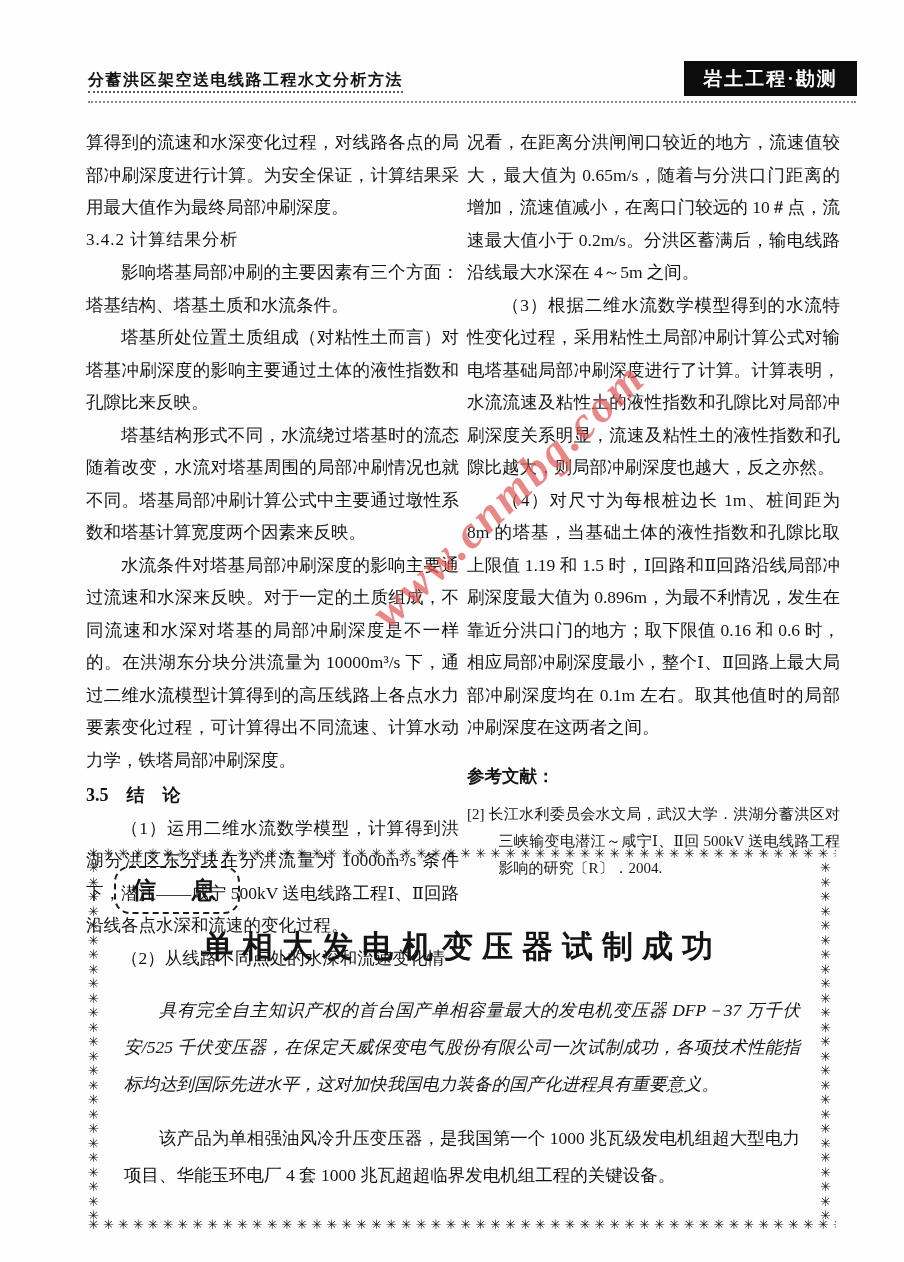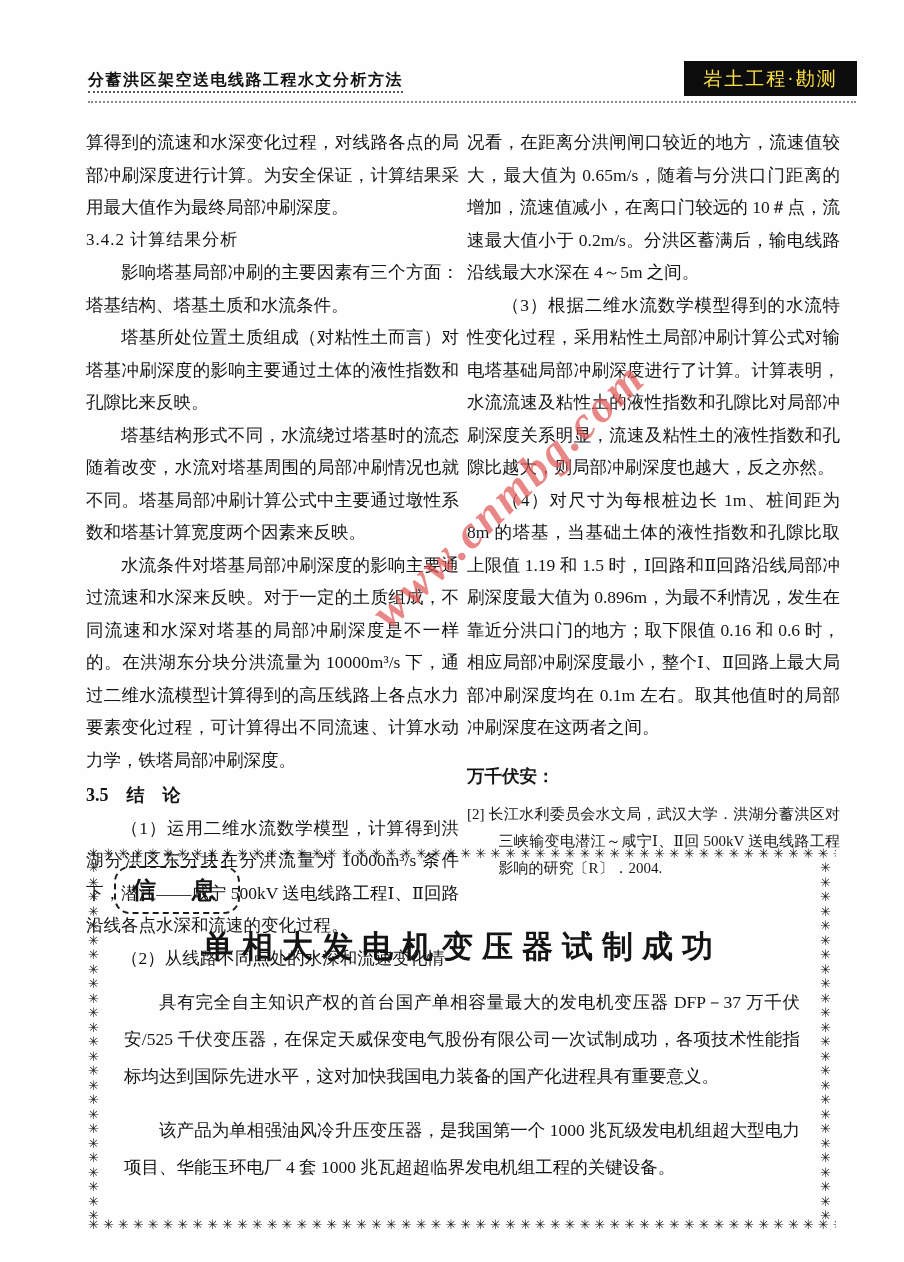--- a/index.html
+++ b/index.html
@@ -19,22 +19,22 @@
     position: absolute; left: 88px; top: 70px;
     font-size: 16px; font-weight: bold; letter-spacing: 1.5px;
     border-bottom: 2px dotted #5a5a5a;
   }
   .header-rule {
     position: absolute; left: 88px; top: 101px; width: 768px;
     border-bottom: 2px dotted #8a8a8a;
   }
   .category-badge {
     position: absolute; left: 684px; top: 61px; width: 173px; height: 35px;
-    background: #0c0c0c; color: #fde047;
-    font-size: 19px; font-weight: normal; letter-spacing: 2px;
+    background: #0c0c0c; color: #ffffff;
+    font-size: 19px; font-weight: bold; letter-spacing: 2px;
     display: flex; align-items: center; justify-content: center;
   }
 
   
   .col {
     position: absolute; top: 126px; width: 373px;
     font-size: 17.5px; line-height: 32.5px;
     text-align: justify;
   }
   .col-left  { left: 86px; }
@@ -90,21 +90,21 @@
   }
   .info-title {
     margin-top: 12px; text-align: center;
     font-size: 31px; letter-spacing: 9px; font-weight: 700;
   }
   .info-para {
     margin: 17px 14px 0 14px;
     font-size: 17.5px; line-height: 37px;
     text-indent: 2em; text-align: justify;
   }
-  .info-para.first { margin-top: 16px; }
+  .info-para.first { margin-top: 24px; font-style: italic; }
   .info-source {
     margin-top: 16px; padding-right: 46px;
     text-align: right; font-size: 17.5px; letter-spacing: 2px;
   }
 
   
   .footer-clip {
     position: absolute; left: 86px; top: 1244px; width: 760px; height: 18px;
     overflow: hidden; color: #2a2a2a;
   }
@@ -130,21 +130,21 @@
     <p class="para indent">水流条件对塔基局部冲刷深度的影响主要通过流速和水深来反映。对于一定的土质组成，不同流速和水深对塔基的局部冲刷深度是不一样的。在洪湖东分块分洪流量为 10000m³/s 下，通过二维水流模型计算得到的高压线路上各点水力要素变化过程，可计算得出不同流速、计算水动力学，铁塔局部冲刷深度。</p>
     <p class="bold-heading">3.5　结　论</p>
     <p class="para indent">（1）运用二维水流数学模型，计算得到洪湖分洪区东分块在分洪流量为 10000m³/s 条件下，潜江——咸宁 500kV 送电线路工程Ⅰ、Ⅱ回路沿线各点水深和流速的变化过程。</p>
     <p class="para indent">（2）从线路不同点处的水深和流速变化情</p>
   </div>
 
   <div class="col col-right">
     <p class="para">况看，在距离分洪闸闸口较近的地方，流速值较大，最大值为 0.65m/s，随着与分洪口门距离的增加，流速值减小，在离口门较远的 10＃点，流速最大值小于 0.2m/s。分洪区蓄满后，输电线路沿线最大水深在 4～5m 之间。</p>
     <p class="para indent">（3）根据二维水流数学模型得到的水流特性变化过程，采用粘性土局部冲刷计算公式对输电塔基础局部冲刷深度进行了计算。计算表明，水流流速及粘性土的液性指数和孔隙比对局部冲刷深度关系明显，流速及粘性土的液性指数和孔隙比越大，则局部冲刷深度也越大，反之亦然。</p>
     <p class="para indent">（4）对尺寸为每根桩边长 1m、桩间距为 8m 的塔基，当基础土体的液性指数和孔隙比取上限值 1.19 和 1.5 时，Ⅰ回路和Ⅱ回路沿线局部冲刷深度最大值为 0.896m，为最不利情况，发生在靠近分洪口门的地方；取下限值 0.16 和 0.6 时，相应局部冲刷深度最小，整个Ⅰ、Ⅱ回路上最大局部冲刷深度均在 0.1m 左右。取其他值时的局部冲刷深度在这两者之间。</p>
-    <p class="refs-heading">万千伏安：</p>
+    <p class="refs-heading">参考文献：</p>
     <p class="ref-item">[2] 长江水利委员会水文局，武汉大学．洪湖分蓄洪区对三峡输变电潜江～咸宁Ⅰ、Ⅱ回 500kV 送电线路工程影响的研究〔R〕．2004.</p>
   </div>
 
   <div class="watermark" style="color: rgba(224, 88, 88, 0.72);">www.cnmbg.com</div>
 
   <div class="info-box">
     <div class="glyph-border gb-h gb-top">✳✳✳✳✳✳✳✳✳✳✳✳✳✳✳✳✳✳✳✳✳✳✳✳✳✳✳✳✳✳✳✳✳✳✳✳✳✳✳✳✳✳✳✳✳✳✳✳✳✳✳✳✳✳✳✳✳✳✳✳</div>
     <div class="glyph-border gb-h gb-bottom">✳✳✳✳✳✳✳✳✳✳✳✳✳✳✳✳✳✳✳✳✳✳✳✳✳✳✳✳✳✳✳✳✳✳✳✳✳✳✳✳✳✳✳✳✳✳✳✳✳✳✳✳✳✳✳✳✳✳✳✳</div>
     <div class="glyph-border gb-v gb-left">✳✳✳✳✳✳✳✳✳✳✳✳✳✳✳✳✳✳✳✳✳✳✳✳✳✳✳✳✳✳✳✳✳✳✳✳✳✳✳✳</div>
     <div class="glyph-border gb-v gb-right">✳✳✳✳✳✳✳✳✳✳✳✳✳✳✳✳✳✳✳✳✳✳✳✳✳✳✳✳✳✳✳✳✳✳✳✳✳✳✳✳</div>

